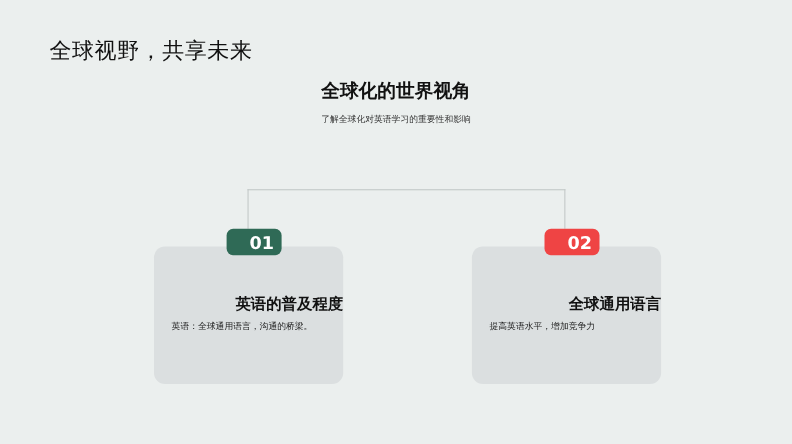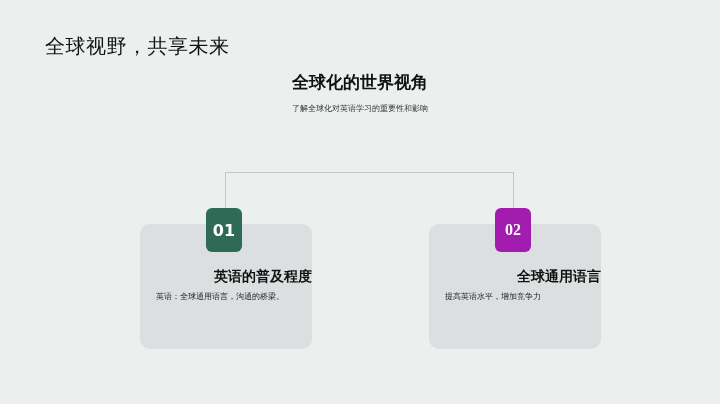--- a/index.html
+++ b/index.html
@@ -26,26 +26,26 @@
     border-top:1px solid #c3c9c8; border-left:1px solid #c3c9c8; border-right:1px solid #c3c9c8;
     box-sizing:border-box;
   }
   .card {
     position:absolute; top:224px; width:172px; height:125px;
     background:#dbdfe0; border-radius:10px;
   }
   .card-1 { left:140px; }
   .card-2 { left:429px; }
   .badge {
-    position:absolute; top:208px; width:36px; height:44px; border-radius:6px;
+    position:absolute; top:208px; width:36px; height:24px; border-radius:6px;
     color:#fff; font-weight:bold; font-size:16px;
-    display:flex; align-items:center; justify-content:center;
+    display:flex; align-items:center; justify-content:center;padding-left:14px;
   }
   .badge-1 { left:206px; background:#2f6a56; }
-  .badge-2 { left:495px; background:#a21caf;font-family:Liberation Serif, serif; }
+  .badge-2 { left:495px; background:#ef4444; }
   .card-title {
     position:absolute; top:268px; width:172px; text-align:right;
     font-size:14px; font-weight:bold;
   }
   .card-desc {
     position:absolute; top:290px; width:140px; text-align:left;
     font-size:8px; line-height:13px; color:#222;
   }
 </style>
 </head>

